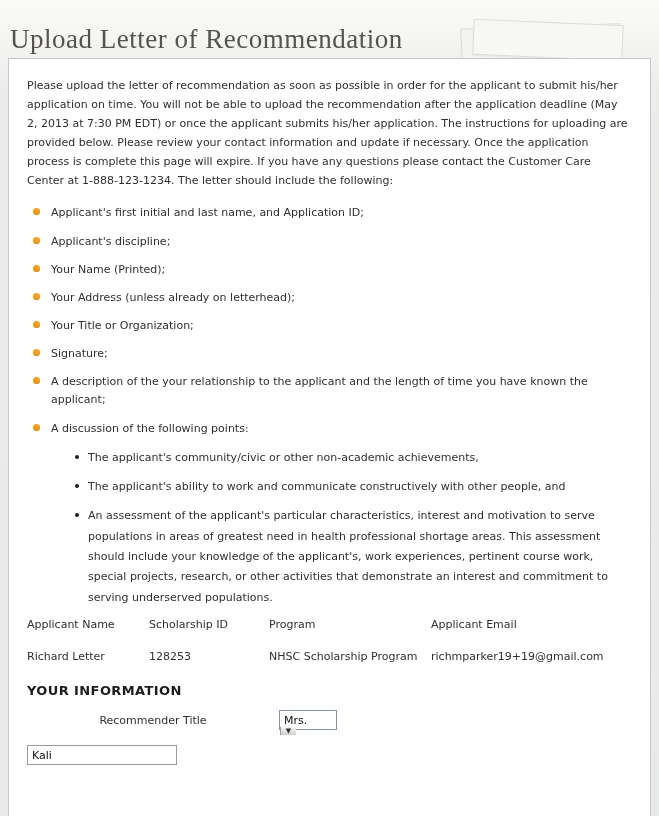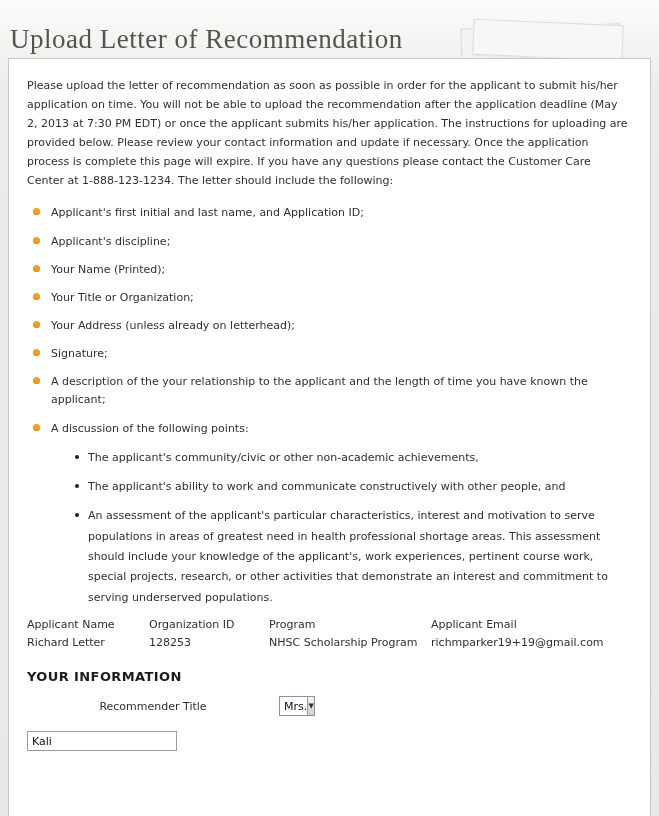--- a/index.html
+++ b/index.html
@@ -35,35 +35,35 @@
   ul.subbullets { list-style:none; margin:10px 0 0 22px; }
   ul.subbullets > li { position:relative; font-size:11px; line-height:1.85; color:#2f2f2f; padding-left:15px; margin-bottom:9px; }
   .subdot { position:absolute; left:2px; top:7px; width:4px; height:4px; border-radius:50%; background:#1d1d1d; }
 
   .letterhead-note { font-size:11px; line-height:1.72; color:#2f2f2f; margin-top:6px; }
 
   .section-heading { font-size:13px; font-weight:bold; color:#1c1c1c; letter-spacing:0.4px; margin-top:20px; margin-bottom:12px; }
 
   .applicant-grid { display:flex; font-size:11px; color:#2f2f2f; margin-bottom:6px; }
   .ap-col { }
-  .ap-col .ap-label { margin-bottom:5px; }
+  .ap-col .ap-label { margin-bottom:19px; }
   .ap-col1 { width:122px; }
   .ap-col2 { width:120px; }
   .ap-col3 { width:162px; }
   .ap-col4 { flex:1; }
 
   .form-row { display:flex; align-items:center; margin-bottom:15px; }
   .form-label { width:252px; font-size:11px; color:#2f2f2f;text-align:center; }
   input.text-input {
     height:20px; border:1px solid #9b9b98; background:#fff; font-size:11px;
     font-family:"DejaVu Sans","Liberation Sans",sans-serif; padding:2px 4px; color:#111;
   }
   .name-input { width:150px; }
 
-  .fake-select { display:flex; width:36px; height:20px; border:1px solid #8694a6; background:#fff; cursor:default; }
+  .fake-select { display:flex; width:58px; height:20px; border:1px solid #8694a6; background:#fff; cursor:default;flex-direction:column; }
   .fake-select .sel-value { flex:1; font-size:11px; padding:3px 0 0 4px; color:#111; }
   .fake-select .sel-arrow {
     width:16px; border-left:1px solid #9b9b98; display:flex; align-items:center; justify-content:center;
     background:linear-gradient(180deg,#f5f5f4,#cfcfcd); font-size:7px; color:#333;
   }
 </style>
 </head>
 <body>
 
 <div id="screen">
@@ -76,42 +76,42 @@
   </div>
 
   <div class="content-box">
 
     <p class="intro">Please upload the letter of recommendation as soon as possible in order for the applicant to submit his/her application on time. You will not be able to upload the recommendation after the application deadline (May 2, 2013 at 7:30 PM EDT) or once the applicant submits his/her application. The instructions for uploading are provided below. Please review your contact information and update if necessary. Once the application process is complete this page will expire. If you have any questions please contact the Customer Care Center at 1-888-123-1234. The letter should include the following:</p>
 
     <ul class="bullets">
       <li><span class="dot"></span><span>Applicant's first initial and last name, and Application ID;</span></li>
       <li><span class="dot"></span><span>Applicant's discipline;</span></li>
       <li><span class="dot"></span><span>Your Name (Printed);</span></li>
+      <li><span class="dot"></span><span>Your Address (unless already on letterhead);</span></li>
       <li><span class="dot"></span><span>Your Title or Organization;</span></li>
-      <li><span class="dot"></span><span>Your Address (unless already on letterhead);</span></li>
       <li><span class="dot"></span><span>Signature;</span></li>
       <li><span class="dot"></span><span>A description of the your relationship to the applicant and the length of time you have known the applicant;</span></li>
       <li><span class="dot"></span><span>A discussion of the following points:</span>
         <ul class="subbullets">
           <li><span class="subdot"></span><span>The applicant's community/civic or other non-academic achievements,</span></li>
           <li><span class="subdot"></span><span>The applicant's ability to work and communicate constructively with other people, and</span></li>
           <li><span class="subdot"></span><span>An assessment of the applicant's particular characteristics, interest and motivation to serve populations in areas of greatest need in health professional shortage areas. This assessment should include your knowledge of the applicant's, work experiences, pertinent course work, special projects, research, or other activities that demonstrate an interest and commitment to serving underserved populations.</span></li>
         </ul>
       </li>
     </ul>
 
 
 
     <div class="applicant-grid">
       <div class="ap-col ap-col1">
         <div class="ap-label">Applicant Name</div>
         <div class="ap-value">Richard Letter</div>
       </div>
       <div class="ap-col ap-col2">
-        <div class="ap-label">Organization ID</div>
+        <div class="ap-label">Scholarship ID</div>
         <div class="ap-value">128253</div>
       </div>
       <div class="ap-col ap-col3">
         <div class="ap-label">Program</div>
         <div class="ap-value">NHSC Scholarship Program</div>
       </div>
       <div class="ap-col ap-col4">
         <div class="ap-label">Applicant Email</div>
         <div class="ap-value">richmparker19+19@gmail.com</div>
       </div>

